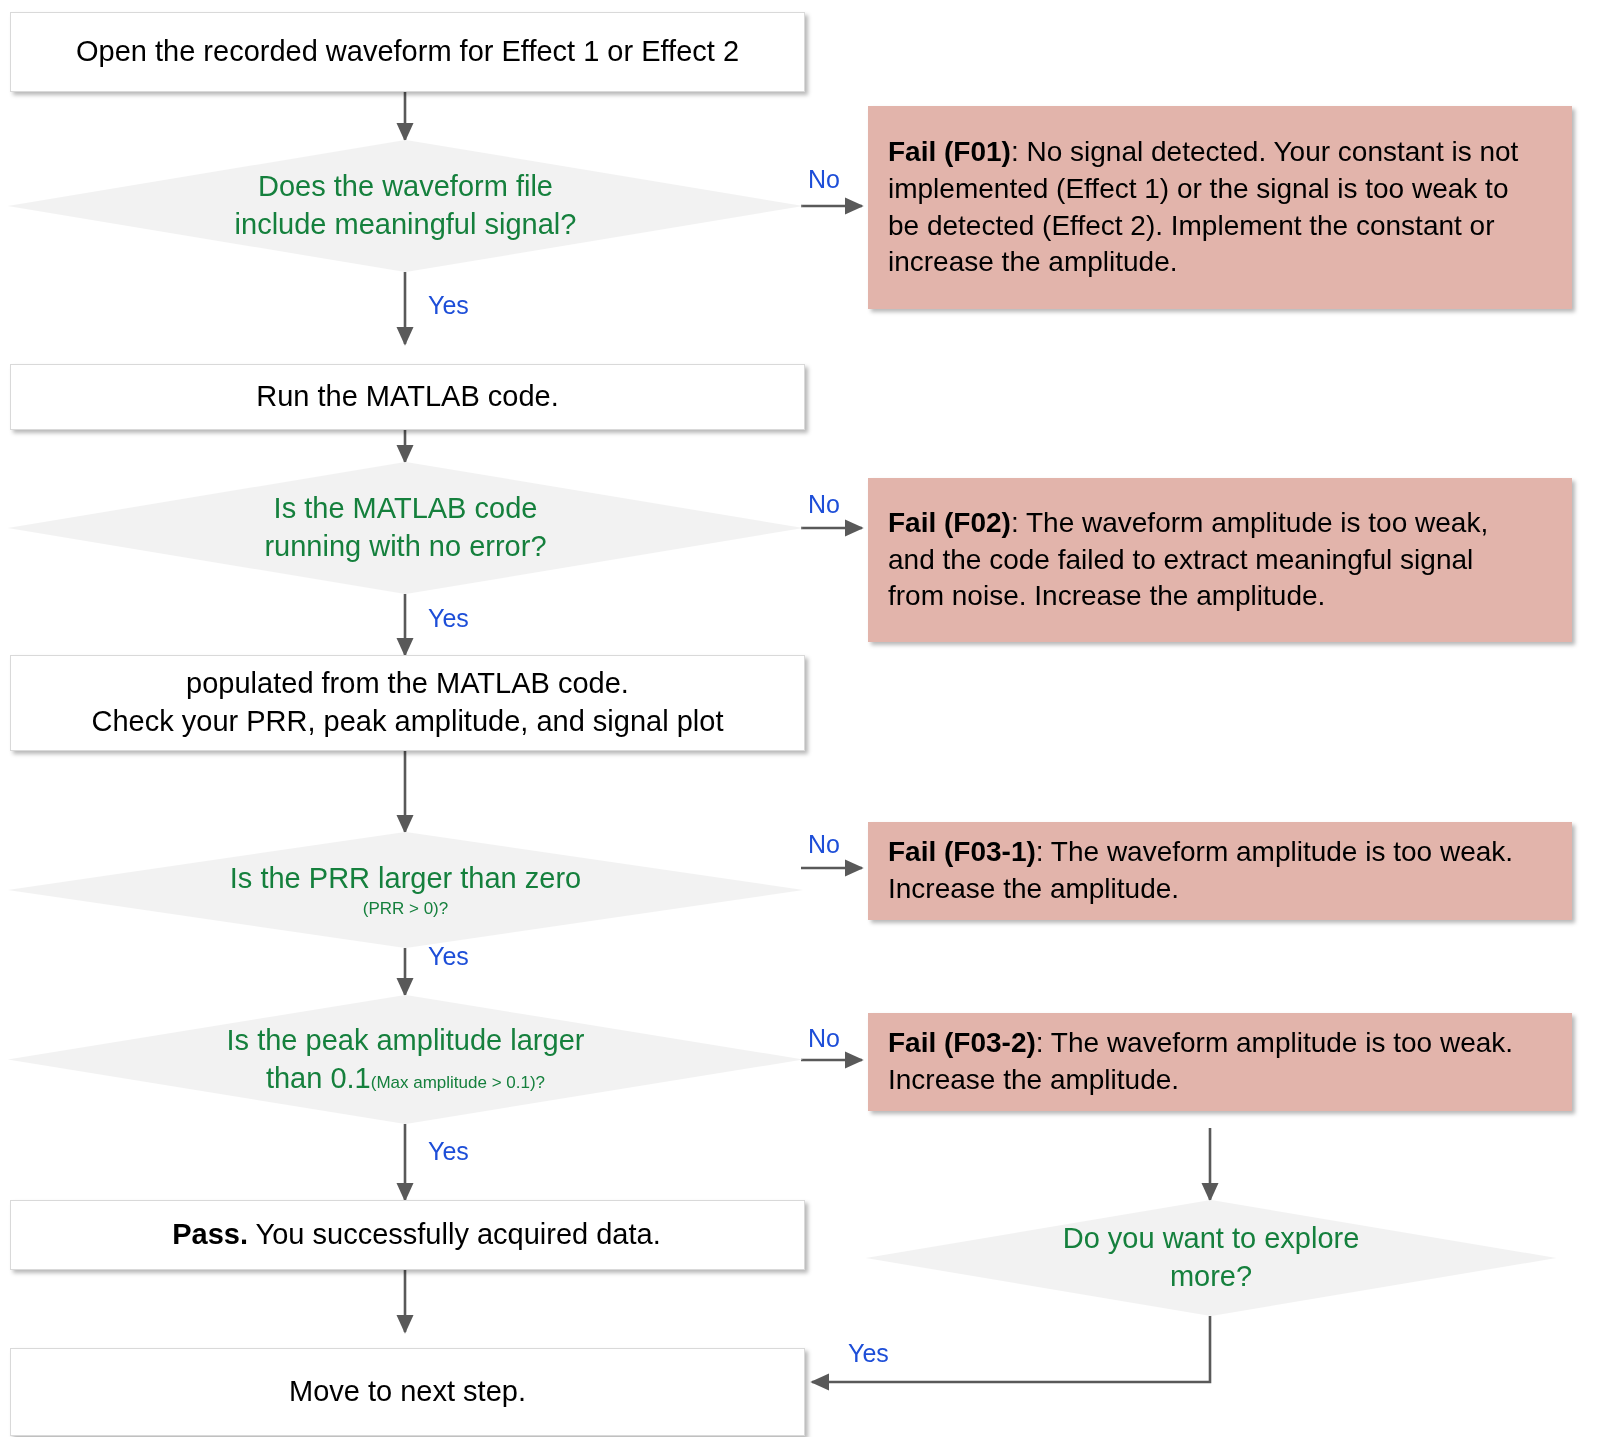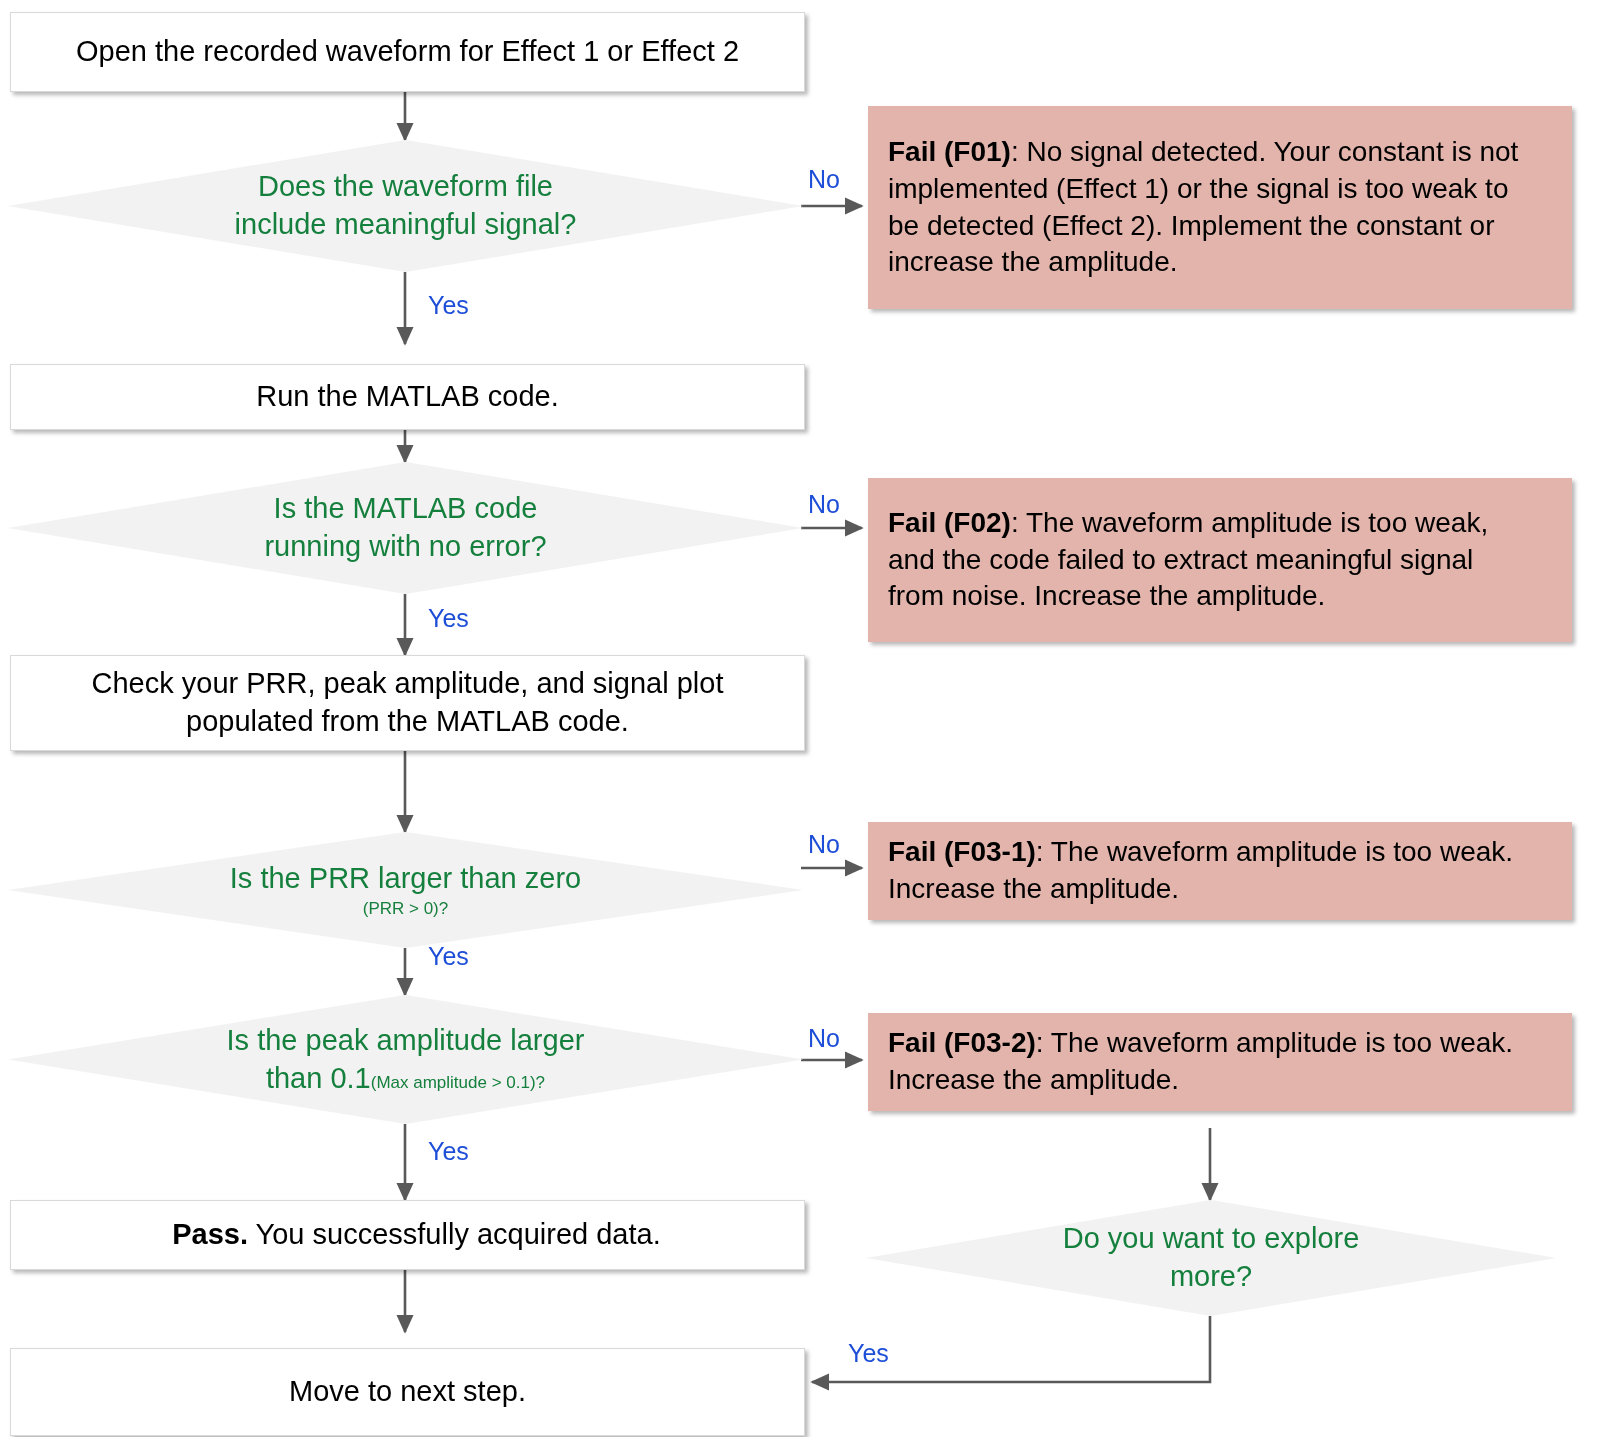--- a/index.html
+++ b/index.html
@@ -175,22 +175,22 @@
   </div>
 
   <div class="node failbox" style="left:868px; top:446px; width:704px; height:164px;margin-top:32px;">
     <div class="txt">
       <b>Fail (F02)</b><span>: The waveform amplitude is too weak, and the code failed to extract meaningful signal from noise. Increase the amplitude.</span>
     </div>
   </div>
 
   <div class="node process" style="left:10px; top:655px; width:795px; height:96px;">
     <div class="txt">
+      <div>populated from the MATLAB code.</div>
       <div>Check your PRR, peak amplitude, and signal plot</div>
-      <div>populated from the MATLAB code.</div>
     </div>
   </div>
 
   <div class="decision" style="left:8px; top:832px; width:795px; height:116px;">
     <div class="shape"></div>
     <div class="dtxt">
       <div>
         <div>Is the PRR  larger than zero</div>
         <div class="small-inline">(PRR &gt; 0)?</div>
       </div>

